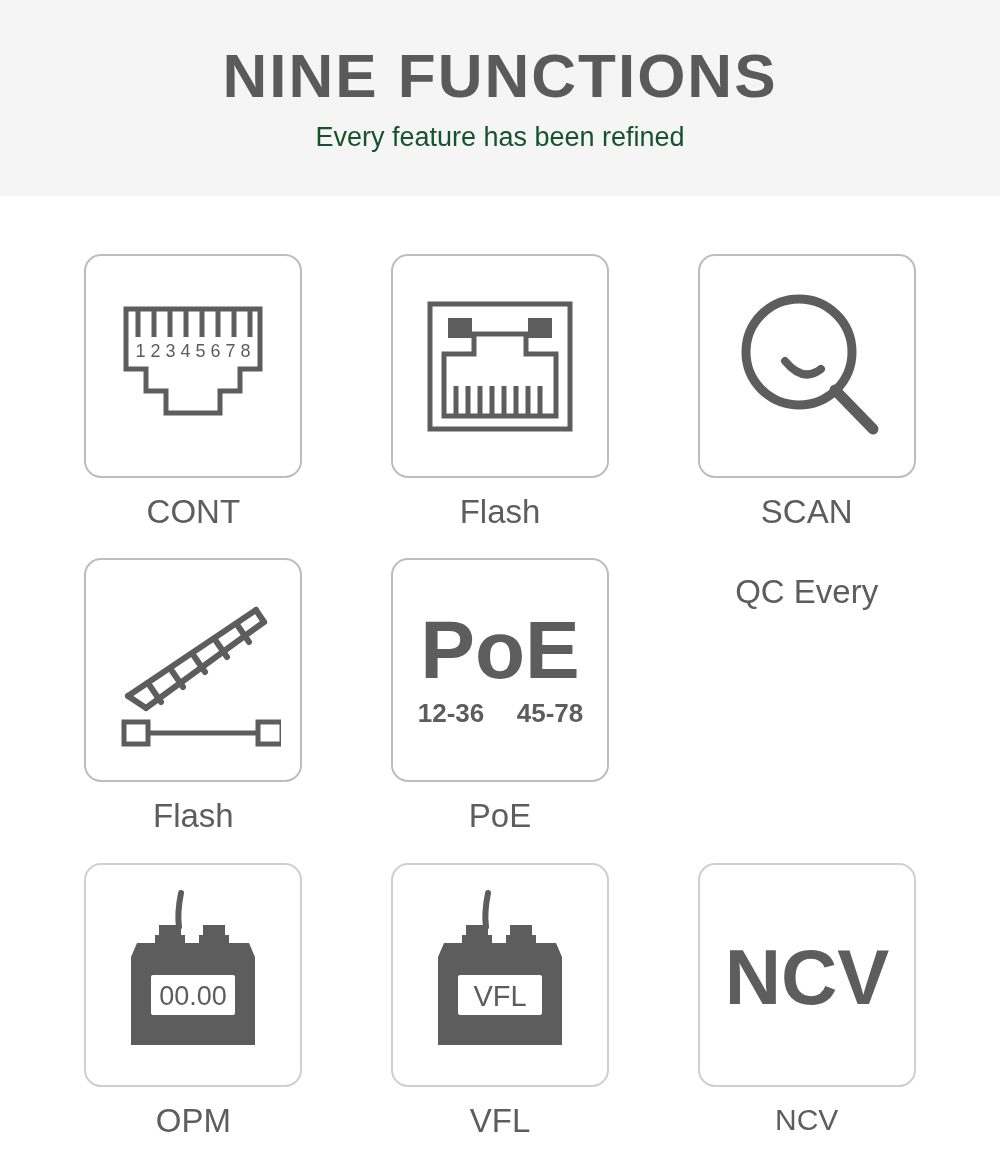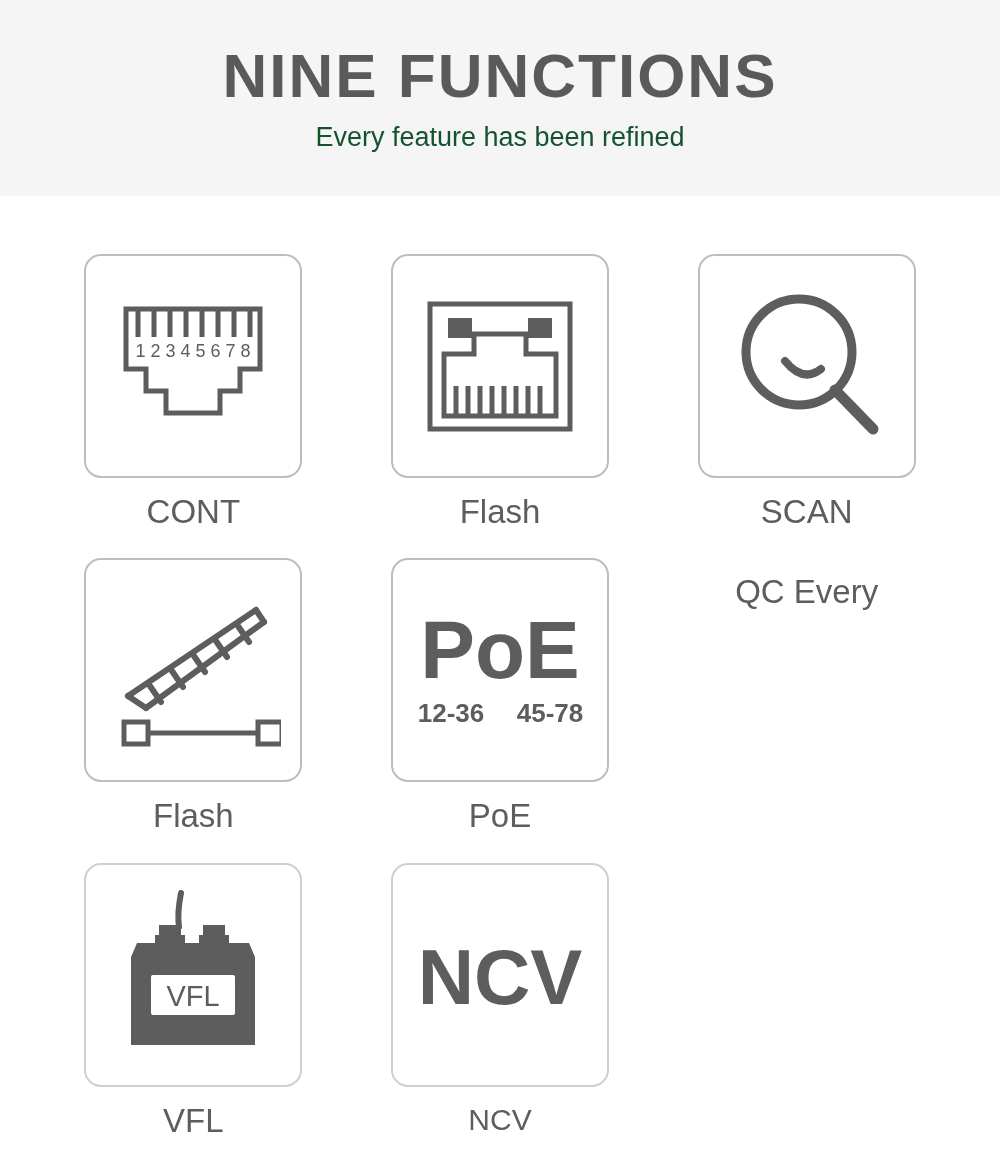--- a/index.html
+++ b/index.html
@@ -169,31 +169,46 @@
           <text x="145" y="122" text-anchor="middle" font-family="Liberation Sans, sans-serif" font-size="26" font-weight="bold" fill="#5d5d5d">45-78</text>
         </svg>
       </div>
       <div class="cell-label">PoE</div>
     </div>
 
     <div class="cell">
       <div class="cell-label">QC Every</div>
     </div>
 
-
     <div class="cell">
       <div class="icon-box no-border">
         <svg width="180" height="180" viewBox="0 0 180 180">
           <path d="M78 8 q-4 20 -2 34" fill="none" stroke="#5d5d5d" stroke-width="6" stroke-linecap="round"></path>
           <g fill="#5d5d5d">
             <rect x="56" y="40" width="22" height="16"></rect>
             <rect x="100" y="40" width="22" height="16"></rect>
             <path d="M34 58 L52 58 L52 50 L82 50 L82 58 L96 58 L96 50 L126 50 L126 58 L146 58 L152 72 L152 160 L28 160 L28 72 Z"></path>
           </g>
           <rect x="46" y="88" width="88" height="44" rx="4" fill="#ffffff" stroke="#5d5d5d" stroke-width="4"></rect>
+          <text x="90" y="120" text-anchor="middle" font-family="Liberation Sans, sans-serif" font-size="27" fill="#5d5d5d">00.00</text>
+        </svg>
+      </div>
+      <div class="cell-label">OPM</div>
+    </div>
+
+    <div class="cell">
+      <div class="icon-box no-border">
+        <svg width="180" height="180" viewBox="0 0 180 180">
+          <path d="M78 8 q-4 20 -2 34" fill="none" stroke="#5d5d5d" stroke-width="6" stroke-linecap="round"></path>
+          <g fill="#5d5d5d">
+            <rect x="56" y="40" width="22" height="16"></rect>
+            <rect x="100" y="40" width="22" height="16"></rect>
+            <path d="M34 58 L52 58 L52 50 L82 50 L82 58 L96 58 L96 50 L126 50 L126 58 L146 58 L152 72 L152 160 L28 160 L28 72 Z"></path>
+          </g>
+          <rect x="46" y="88" width="88" height="44" rx="4" fill="#ffffff" stroke="#5d5d5d" stroke-width="4"></rect>
           <text x="90" y="121" text-anchor="middle" font-family="Liberation Sans, sans-serif" font-size="29" fill="#5d5d5d">VFL</text>
         </svg>
       </div>
       <div class="cell-label">VFL</div>
     </div>
 
     <div class="cell">
       <div class="icon-box no-border">
         <svg width="190" height="110" viewBox="0 0 190 110">
           <text x="95" y="84" text-anchor="middle" font-family="Liberation Sans, sans-serif" font-size="78" font-weight="bold" fill="#5d5d5d">NCV</text>

